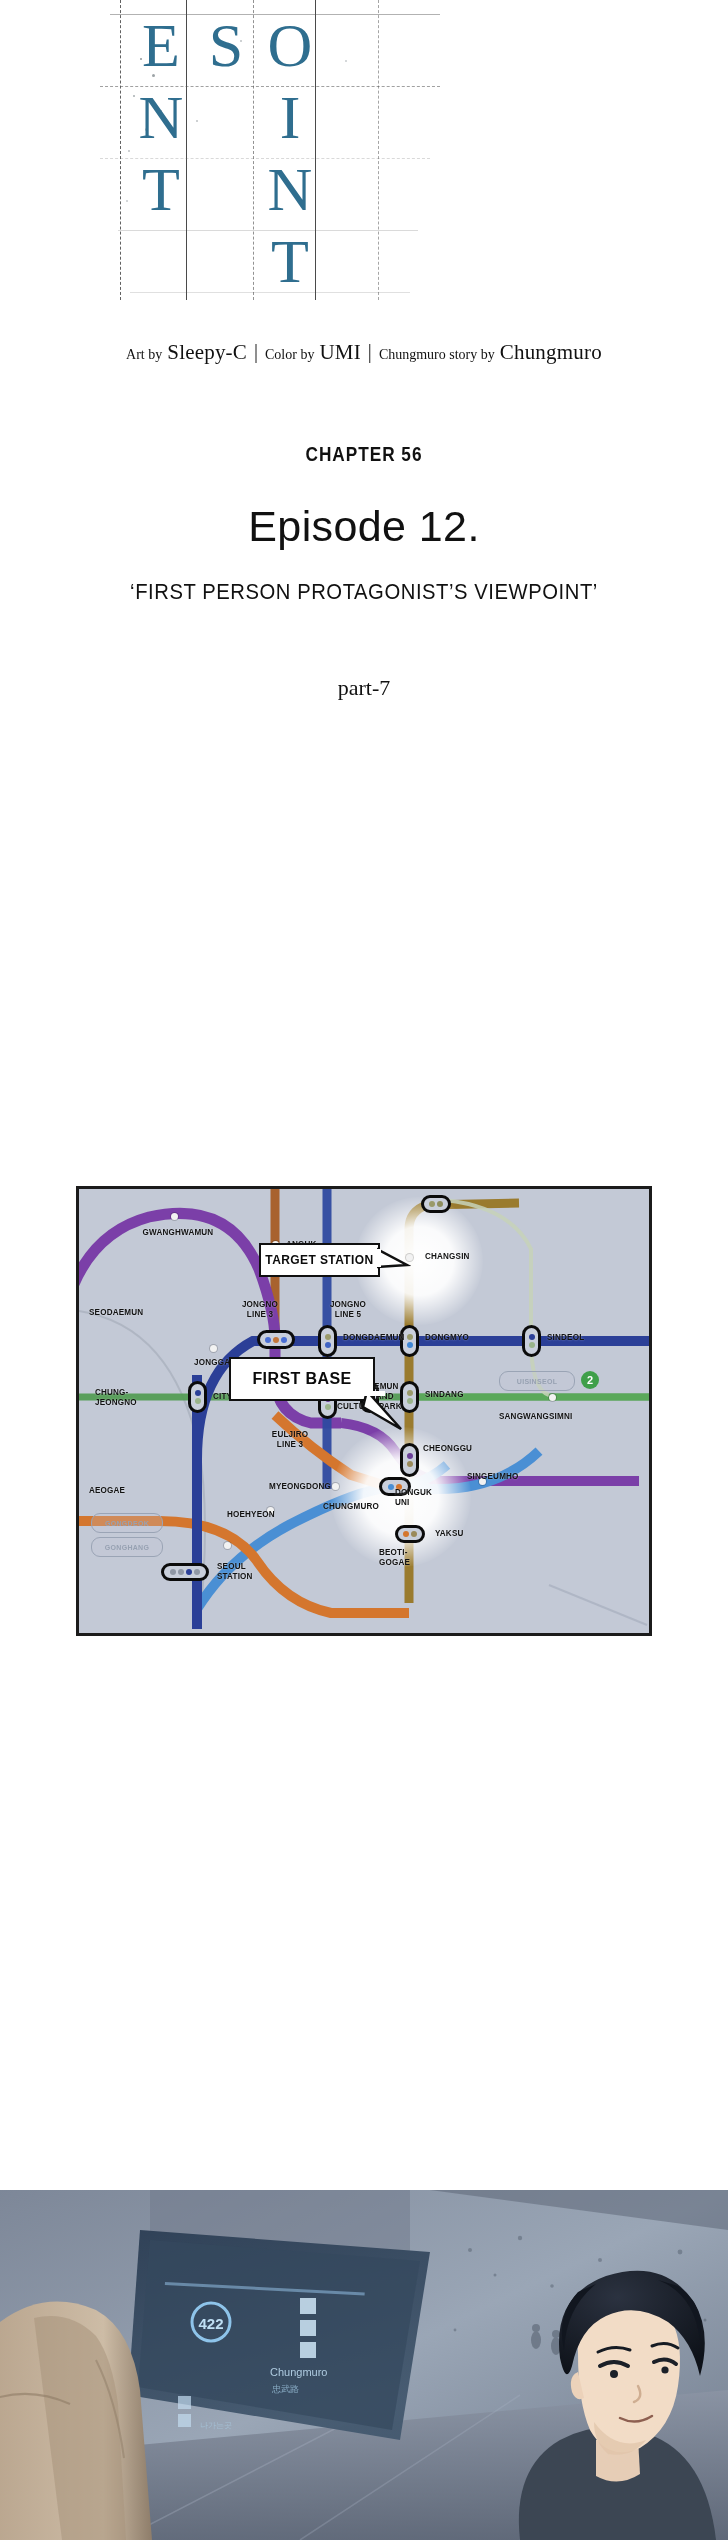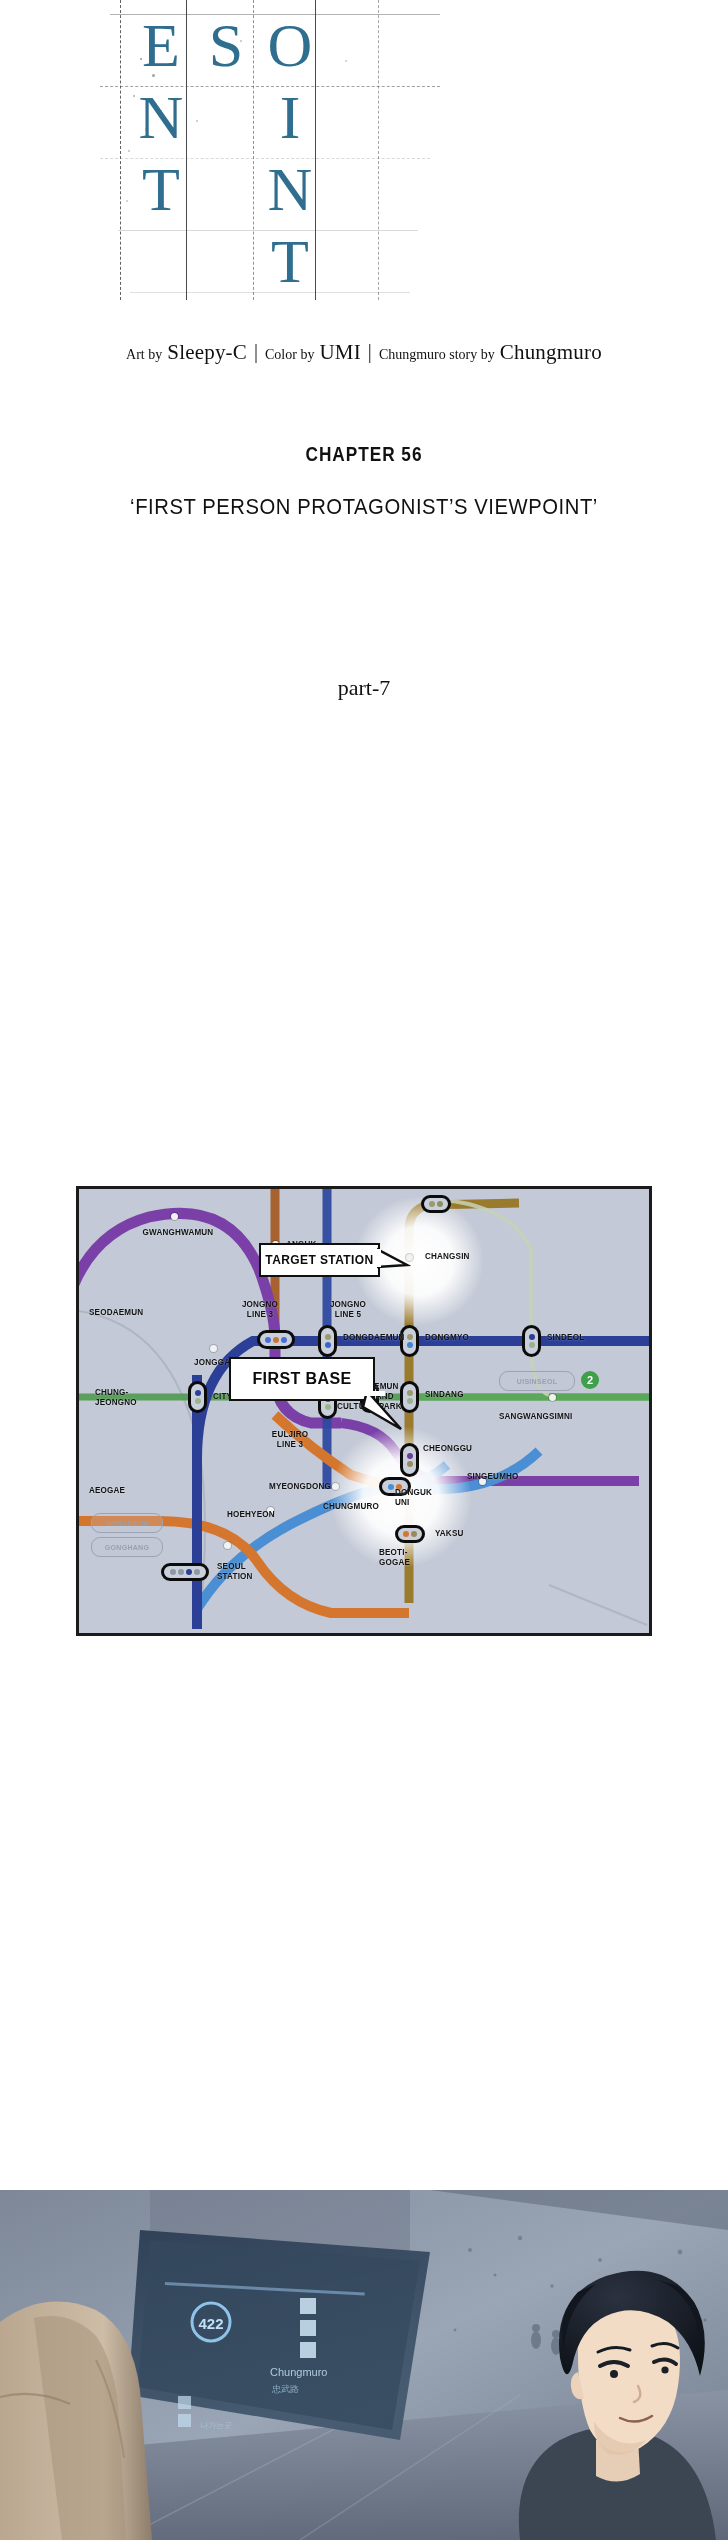--- a/index.html
+++ b/index.html
@@ -200,20 +200,21 @@
   </span>
   <span class="sep">|</span>
   <span class="seg">
     <span class="small">Chungmuro story by</span>
     <span class="big">Chungmuro</span>
   </span>
 </div>
 
 <div id="chapter-block">
   <div id="chapter-label">CHAPTER 56</div>
+  <div id="episode-title">Episode 12.</div>
   <div id="episode-subtitle">‘FIRST PERSON PROTAGONIST’S VIEWPOINT’</div>
   <div id="part-label">part-7</div>
 </div>
 
 <div id="map-wrap">
   <div id="map-canvas">
     <svg width="570" height="444" viewBox="0 0 570 444">
       <defs>
         <linearGradient id="fadeR" x1="0" x2="1">
           <stop offset="0" stop-color="#9aa4b5" stop-opacity="0"></stop>

